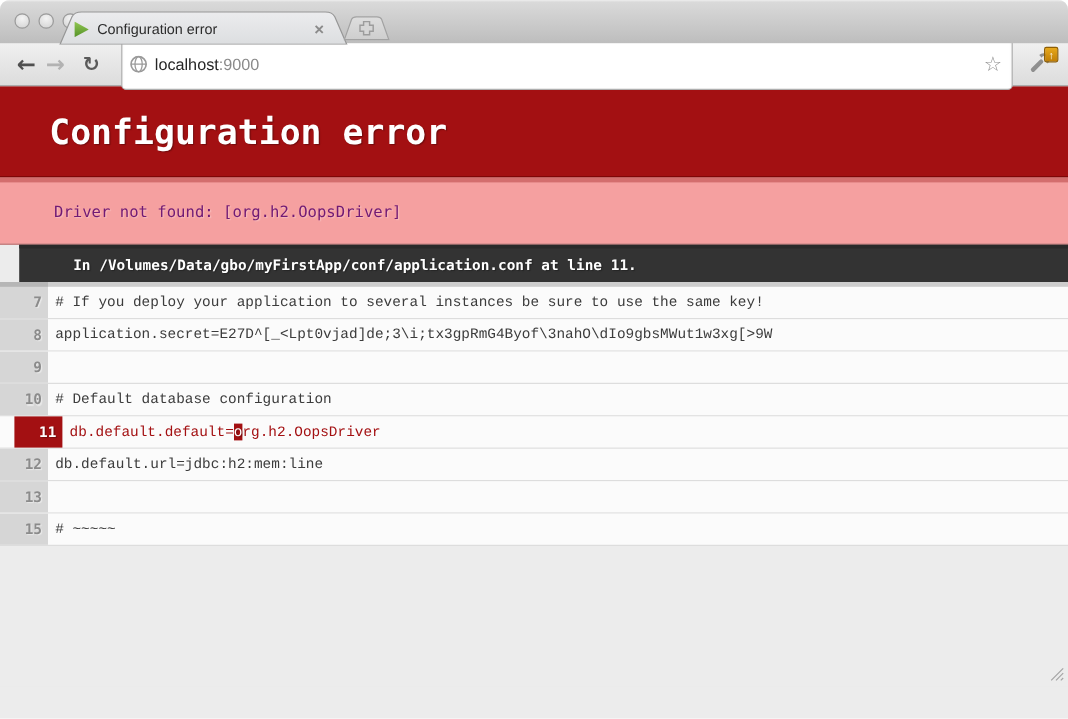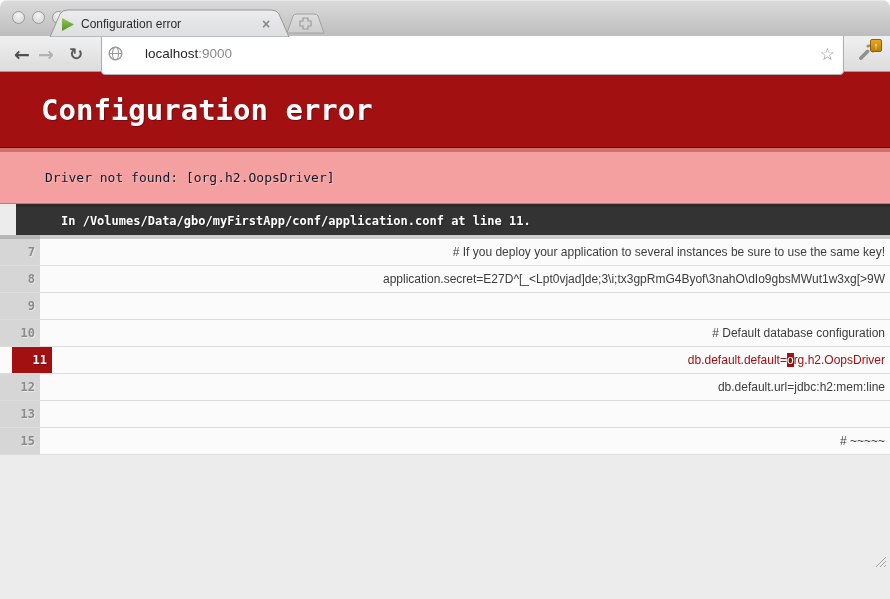--- a/index.html
+++ b/index.html
@@ -16,37 +16,37 @@
   .tab-inner { position:absolute; left:62px; top:12px; width:212px; height:22px; display:flex; align-items:center; }
   .tab-title { font-size:12px; color:#2c2c2c; margin-left:7px; flex:1; white-space:nowrap; overflow:hidden; }
   .tab-close { color:#8b8b8b; font-size:14px; font-weight:bold; line-height:14px; width:16px; text-align:center; cursor:default; }
   .newtab-shape { position:absolute; left:286px; top:12px; }
 
   .toolbar { height:36px; background:linear-gradient(#f0f0f0, #dcdcdc); border-bottom:1px solid #9c9c9c; display:flex; align-items:center; padding:0 10px; }
   .navbtn { font-family:"DejaVu Sans", sans-serif; font-size:19px; font-weight:bold; width:24px; text-align:center; line-height:24px; }
   .back { color:#4f4f4f; }
   .fwd { color:#b2b2b2; }
   .reload { color:#5a5a5a; font-size:17px; margin-left:6px; }
-  .omnibox { flex:1; height:43px; background:#fff; border:1px solid #aeaeae; border-radius:4px; margin-left:13px; display:flex; align-items:center; padding:0 6px; box-shadow:inset 0 1px 2px rgba(0,0,0,.08);gap:16px; }
+  .omnibox { flex:1; height:43px; background:#fff; border:1px solid #aeaeae; border-radius:4px; margin-left:13px; display:flex; align-items:center; padding:0 6px; box-shadow:inset 0 1px 2px rgba(0,0,0,.08); }
   .urltext { font-size:13.5px; margin-left:6px; flex:1; }
   .urlhost { color:#262626; }
   .urlport { color:#8a8a8a; }
   .star { font-family:"DejaVu Sans", sans-serif; font-size:17px; color:#8f8f8f; padding:0 2px; }
   .wrenchwrap { position:relative; width:26px; height:26px; margin-left:10px; }
   .badge { position:absolute; top:-2px; right:-2px; width:12px; height:13px; background:linear-gradient(#e7a81c, #c07f06); border:1px solid #8e5e04; border-radius:2px; color:#fff; font-size:9px; line-height:12px; text-align:center; font-weight:bold; }
 
   
   .p-title { background:#A31012; color:#fff; font-family:"DejaVu Sans Mono", monospace; font-weight:bold; font-size:29px; line-height:33px; padding:22px 41px 20px; border-bottom:1px solid #690000; text-shadow:1px 1px 1px rgba(0,0,0,.3); }
-  .p-detail { background:#F5A0A0; border-top:4px solid #D36E6E; border-bottom:1px solid #BA7A7A; color:#0f172a; font-family:"DejaVu Sans Mono", monospace; font-size:13px; line-height:20px; padding:16px 45px 15px; text-shadow:1px 1px 1px rgba(255,255,255,.3); }
+  .p-detail { background:#F5A0A0; border-top:4px solid #D36E6E; border-bottom:1px solid #BA7A7A; color:#701a75; font-family:"DejaVu Sans Mono", monospace; font-size:13px; line-height:20px; padding:16px 45px 15px; text-shadow:1px 1px 1px rgba(255,255,255,.3); }
   .p-location { background:#333; border-top:3px solid #2a2a2a; color:#fff; font-family:"DejaVu Sans Mono", monospace; font-weight:bold; font-size:12px; line-height:18px; padding:5px 45px; text-shadow:1px 1px 1px rgba(0,0,0,.3);margin-left:16px; }
 
   .code { background:#ECECEC; }
   .code-row { display:flex; border-bottom:1px solid #DDD; background:#fbfbfb; text-shadow:1px 1px 1px rgba(255,255,255,.5); }
   .ln { width:40px; padding:5px 5px; text-align:right; background:#D6D6D6; color:#8B8B8B; font-family:"DejaVu Sans Mono", monospace; font-size:12px; line-height:16px; font-weight:bold; }
-  .cd { padding:5px 5px 5px 6px; font-family:Liberation Sans, sans-serif; font-size:12px; line-height:16px; color:#3c3c3c; white-space:pre; min-height:26px; flex:1;text-align:right; }
+  .cd { padding:5px 5px 5px 6px; font-family:Liberation Mono, monospace; font-size:12px; line-height:16px; color:#3c3c3c; white-space:pre; min-height:26px; flex:1; }
   .code-row:first-child .ln { border-top:4px solid #B6B6B6; }
   .code-row:first-child .cd { border-top:4px solid #CDCDCD; }
   .code-row.error .ln { background:#A31012; color:#fff; text-shadow:1px 1px 1px rgba(0,0,0,.3);margin-left:12px; }
   .code-row.error .cd { color:#A31012; }
   .marker { background:#A31012; color:#fff; text-shadow:1px 1px 1px rgba(0,0,0,.3); }
 
   .page-rest { background:#ECECEC; position:relative; height:117px; }
   .grip { position:absolute; right:3px; bottom:4px; }
 </style>
 </head>

